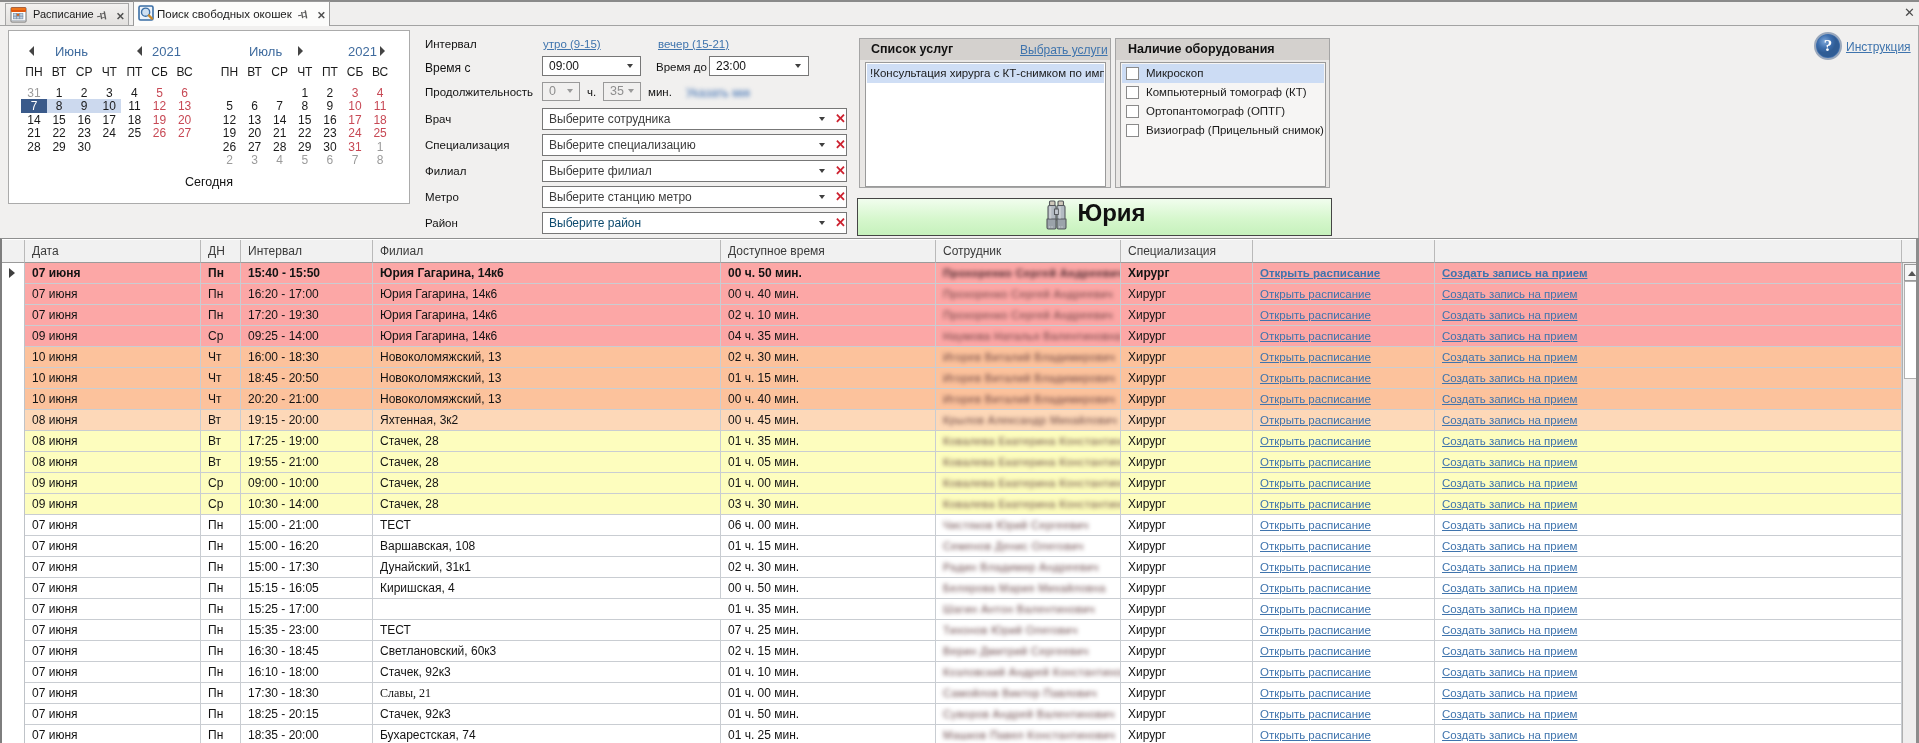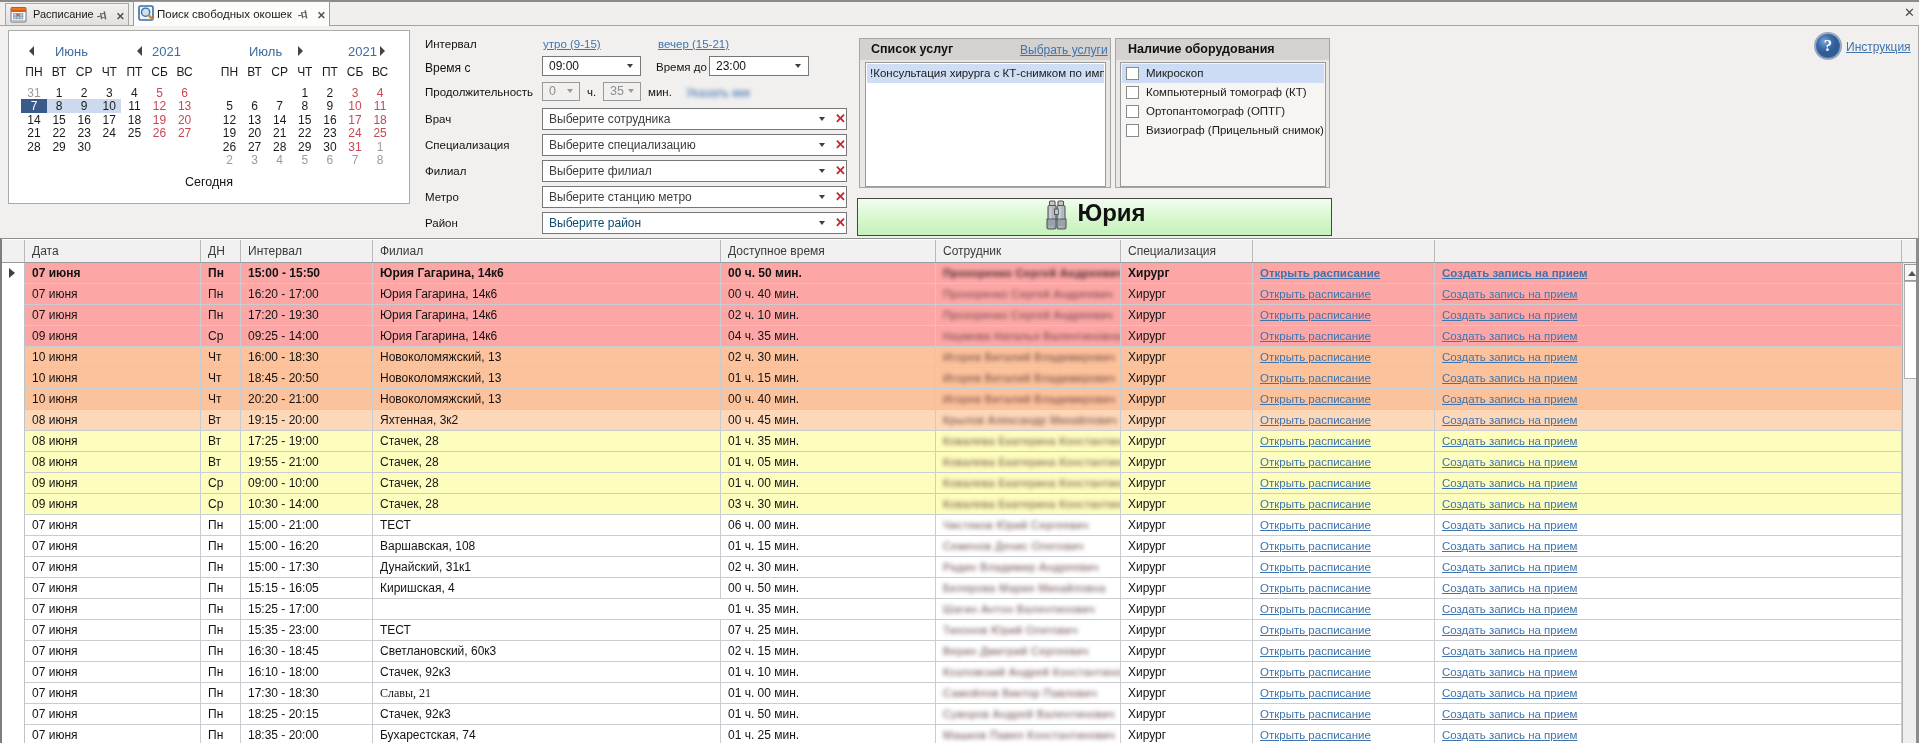--- a/index.html
+++ b/index.html
@@ -300,21 +300,21 @@
 <div class="hcell" style="left:1252px;width:182px"></div>
 <div class="hcell" style="left:1434px;width:467px"></div>
 <div class="hcell" style="left:1901px;width:17px"></div>
 <div class="row" style="top:24px">
 <div class="gut">
         <span style="position:absolute;left:8px;top:5px;width:0;height:0;border-top:5px solid transparent;border-bottom:5px solid transparent;border-left:6px solid #3f3f3f"></span>
       </div>
 <div style="position:absolute;left:24px;width:1877px;height:21px;background:#fca7a6;border-bottom:1px solid #c9cdd2;">
 <div class="cell" style="left:0px;width:176px;font-weight:bold;">07 июня</div>
 <div class="cell" style="left:176px;width:40px;font-weight:bold;">Пн</div>
-<div class="cell" style="left:216px;width:132px;font-weight:bold;">15:00 - 15:50</div>
+<div class="cell" style="left:216px;width:132px;font-weight:bold;">15:40 - 15:50</div>
 <div class="cell" style="left:348px;width:348px;font-weight:bold;">Юрия Гагарина, 14к6</div>
 <div class="cell" style="left:696px;width:215px;font-weight:bold;">00 ч. 50 мин.</div>
 <div class="cell" style="left:911px;width:185px;font-weight:bold;"><span style="filter:blur(2.3px);color:rgba(58,30,36,0.95);font-weight:bold;font-size:11px;letter-spacing:0.4px">Прохоренко Сергей Андреевич</span></div>
 <div class="cell" style="left:1096px;width:132px;font-weight:bold;">Хирург</div>
 <div class="cell" style="left:1228px;width:182px;font-weight:bold;"><a class="lnk">Открыть расписание</a></div>
 <div class="cell" style="left:1410px;width:467px;font-weight:bold;"><a class="lnk">Создать запись на прием</a></div>
 </div>
     </div>
 <div class="row" style="top:45px">
 <div class="gut"></div>

